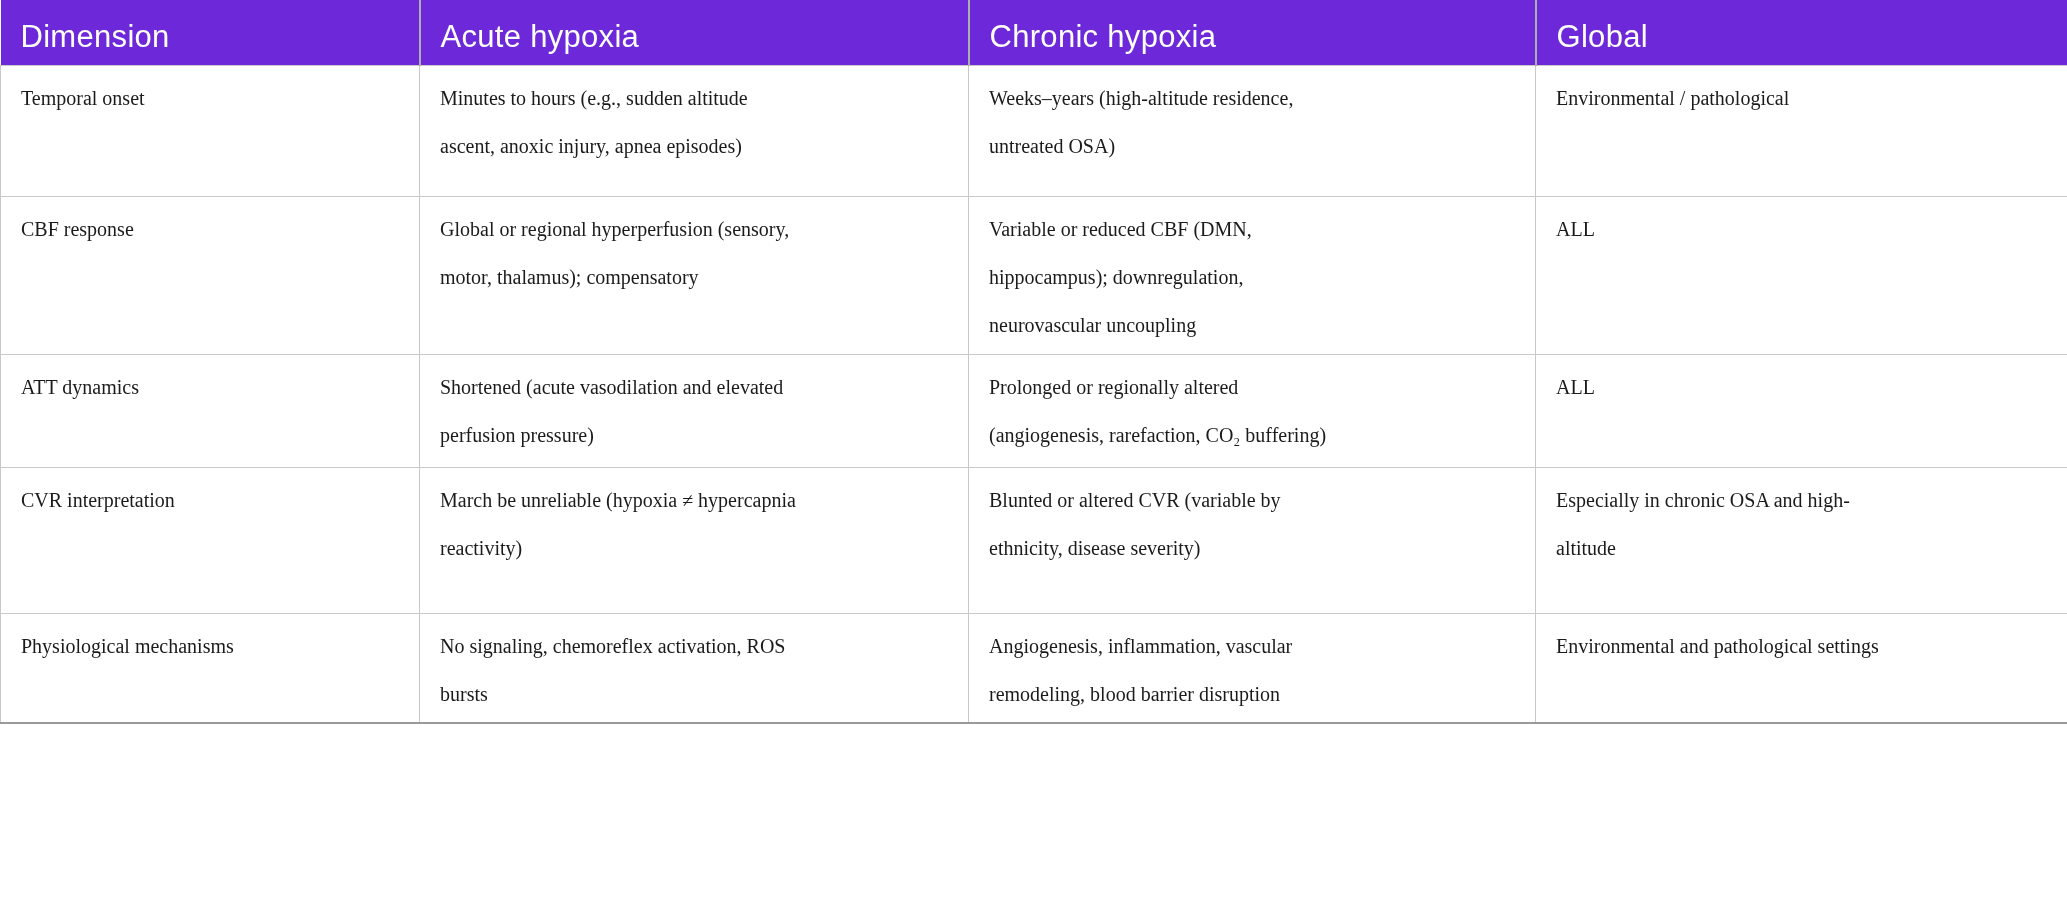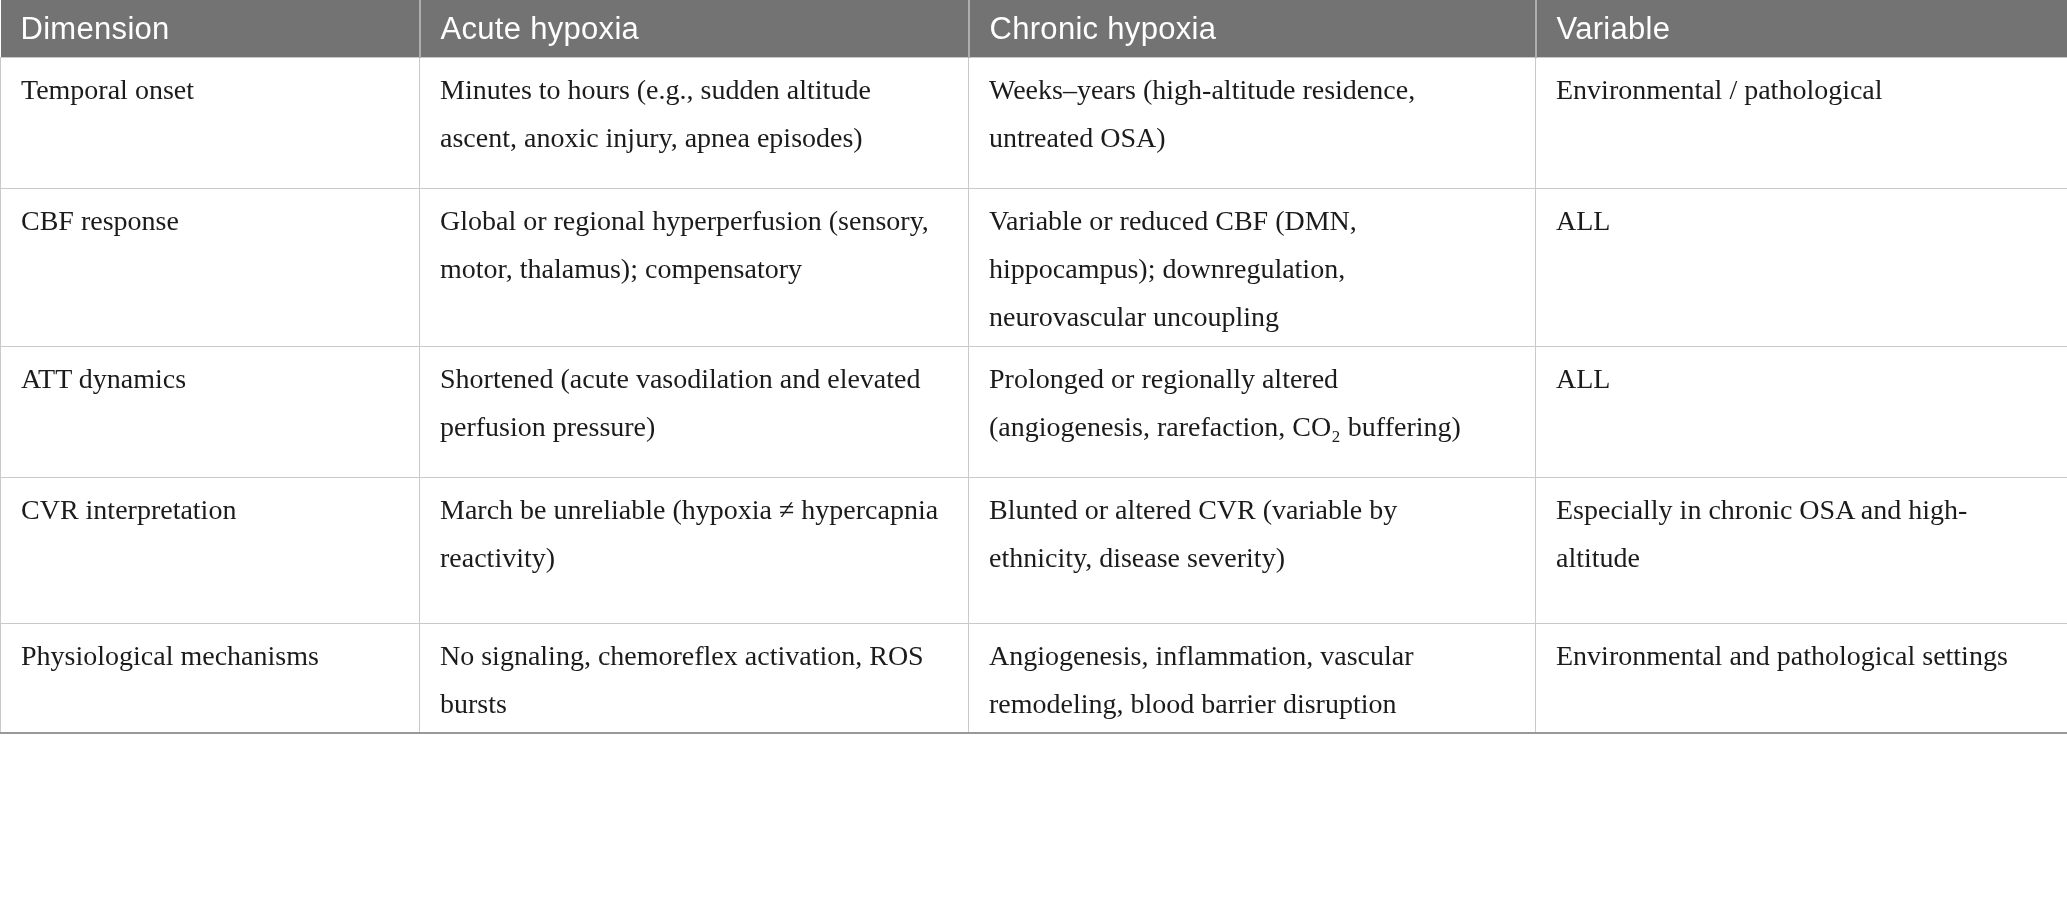--- a/index.html
+++ b/index.html
@@ -13,38 +13,38 @@
     overflow: hidden;
   }
   table.comparison {
     border-collapse: collapse;
     table-layout: fixed;
     width: 2067px;
     background: #ffffff;
     border-bottom: 2px solid #999999;
   }
   table.comparison th {
-    background: #737373;
+    background: #6d28d9;
     color: #ffffff;
     font-family: "Liberation Sans", sans-serif;
     font-size: 31px;
     font-weight: 400;
     text-align: left;
     vertical-align: middle;
     height: 57px;
-    padding: 0 10px 0 20px;
+    padding: 8px 10px 0 20px;
     border-left: 2px solid #aeaeae;
     letter-spacing: 0.3px;
   }
   table.comparison th:first-child {
     border-left: none;
   }
   table.comparison td {
     font-family: "Liberation Serif", serif;
-    font-size: 28px;
+    font-size: 20px;
     line-height: 48px;
     color: #1b1b1b;
     vertical-align: top;
     text-align: left;
     padding: 8px 18px 4px 20px;
     border: 1px solid #c9c9c9;
     white-space: pre-line;
     overflow: hidden;
   }
   table.comparison tbody tr:last-child td {
@@ -59,42 +59,42 @@
     <col style="width:419px">
     <col style="width:549px">
     <col style="width:567px">
     <col style="width:532px">
   </colgroup>
   <thead>
     <tr>
       <th>Dimension</th>
       <th>Acute hypoxia</th>
       <th>Chronic hypoxia</th>
-      <th>Variable</th>
+      <th>Global</th>
     </tr>
   </thead>
   <tbody>
       <tr style="height: 131px;">
         <td>Temporal onset</td>
         <td>Minutes to hours (e.g., sudden altitude
 ascent, anoxic injury, apnea episodes)</td>
         <td>Weeks–years (high-altitude residence,
 untreated OSA)</td>
         <td>Environmental / pathological</td>
       </tr>
       <tr style="height: 158px; margin-top: 8px;">
         <td>CBF response</td>
         <td>Global or regional hyperperfusion (sensory,
 motor, thalamus); compensatory</td>
         <td>Variable or reduced CBF (DMN,
 hippocampus); downregulation,
 neurovascular uncoupling</td>
         <td>ALL</td>
       </tr>
-      <tr style="height: 131px;">
+      <tr style="height: 113px;">
         <td>ATT dynamics</td>
         <td>Shortened (acute vasodilation and elevated
 perfusion pressure)</td>
         <td>Prolonged or regionally altered
 (angiogenesis, rarefaction, CO₂ buffering)</td>
         <td>ALL</td>
       </tr>
       <tr style="height: 146px;">
         <td>CVR interpretation</td>
         <td>March be unreliable (hypoxia ≠ hypercapnia

